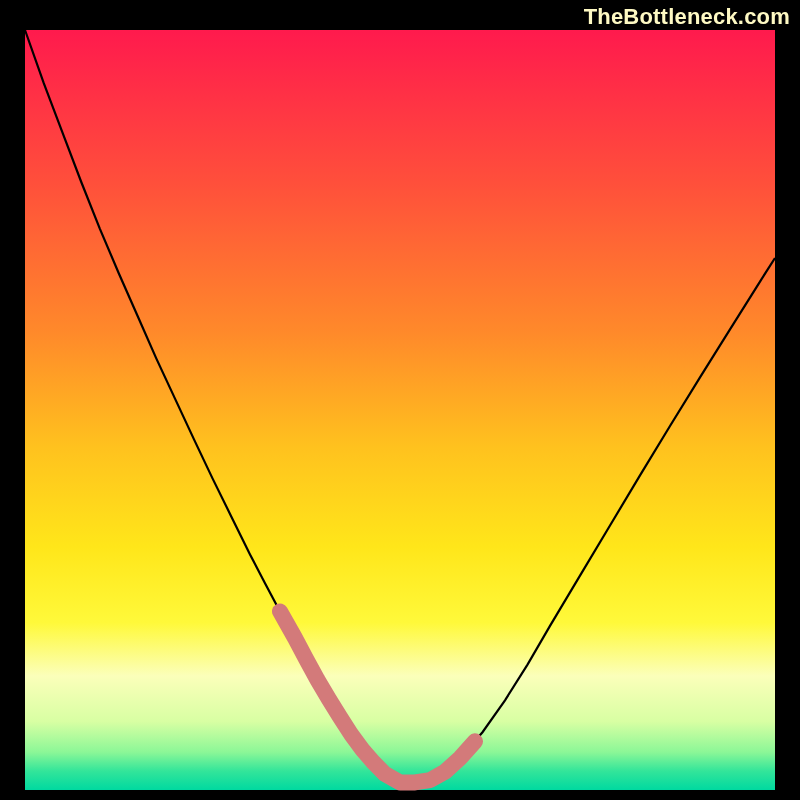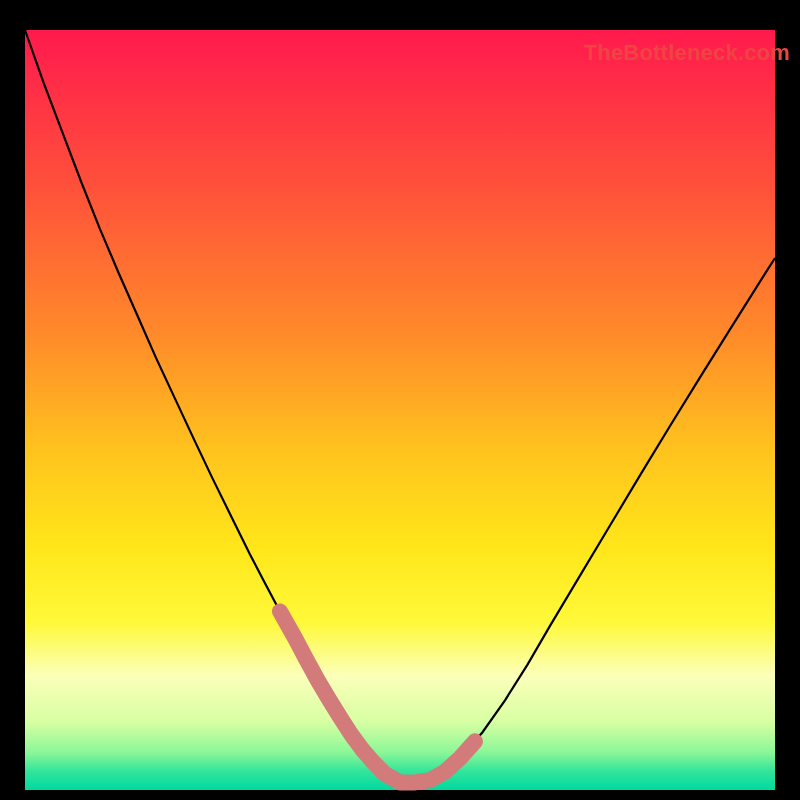--- a/index.html
+++ b/index.html
@@ -15,25 +15,24 @@
     position: relative;
     width: 800px;
     height: 800px;
   }
   .watermark {
     position: absolute;
     top: 4px;
     right: 10px;
     font-size: 22px;
     font-weight: bold;
-    color: #ef4444;
+    color: #fef9c3;
     letter-spacing: 0.2px;
     z-index: 10;
     user-select: none;
-    margin-top: 36px;
   }
   svg.plot {
     position: absolute;
     left: 0;
     top: 0;
   }
 </style>
 </head>
 <body>
 

